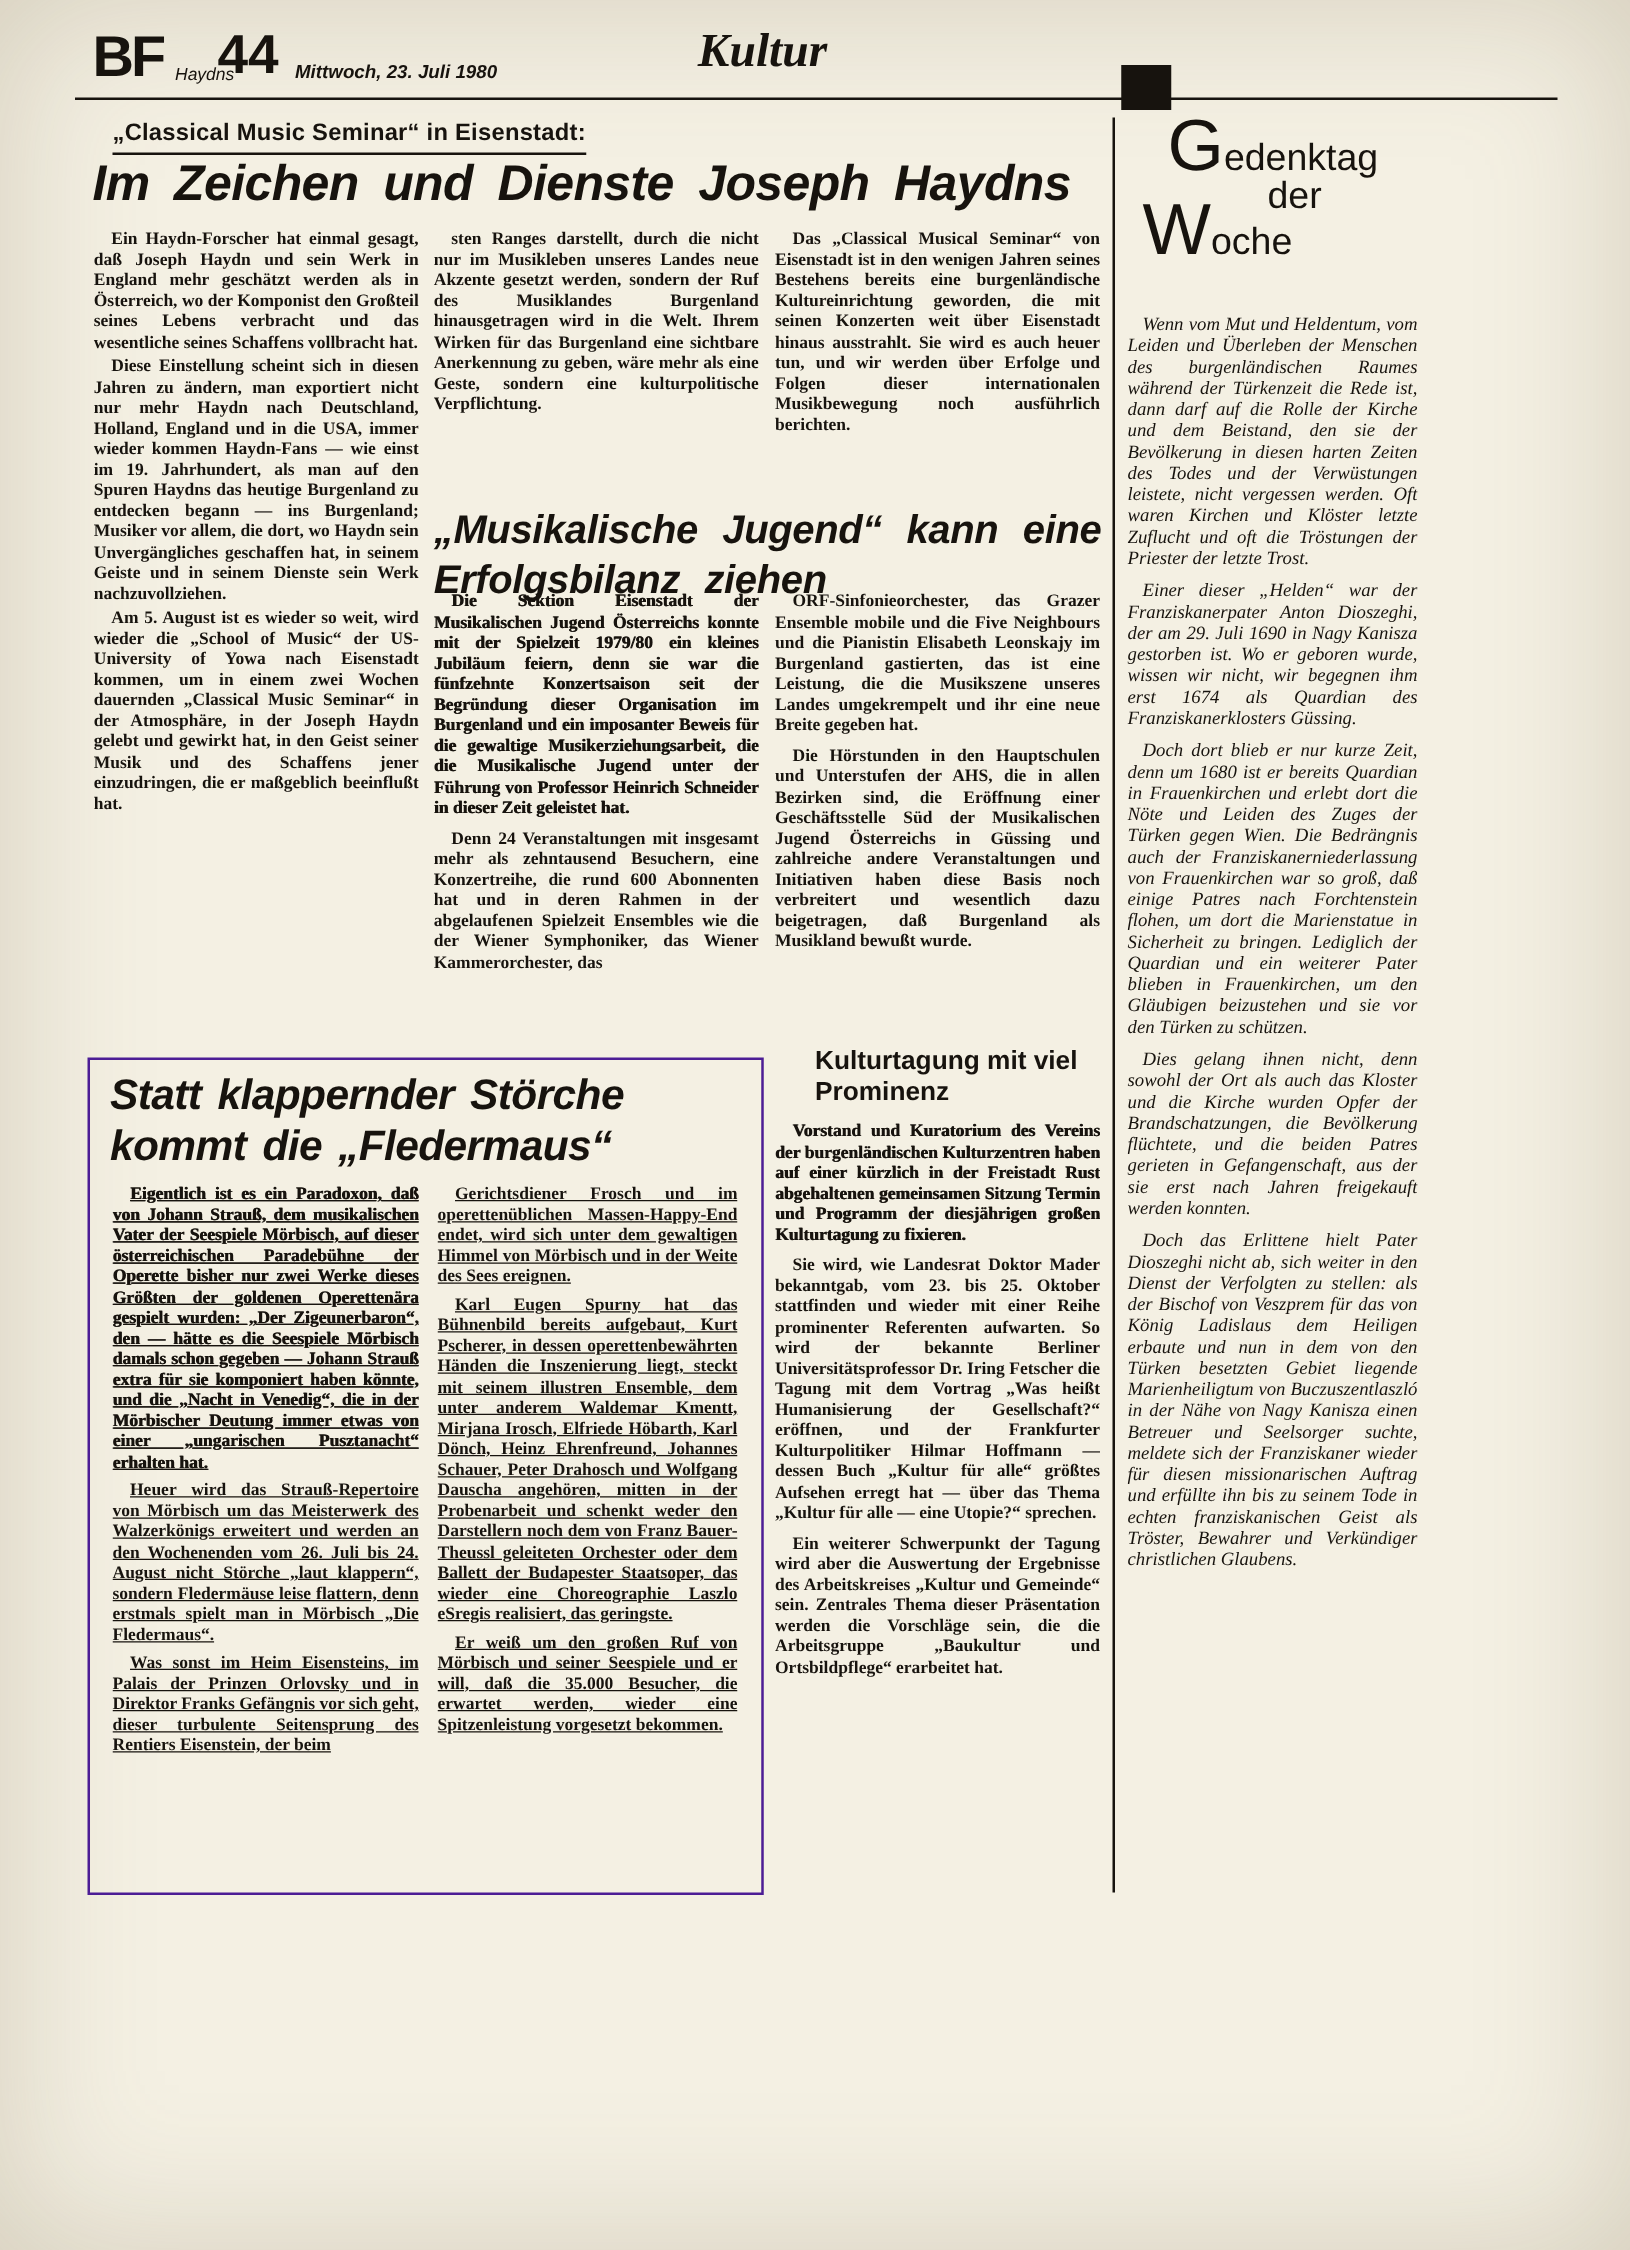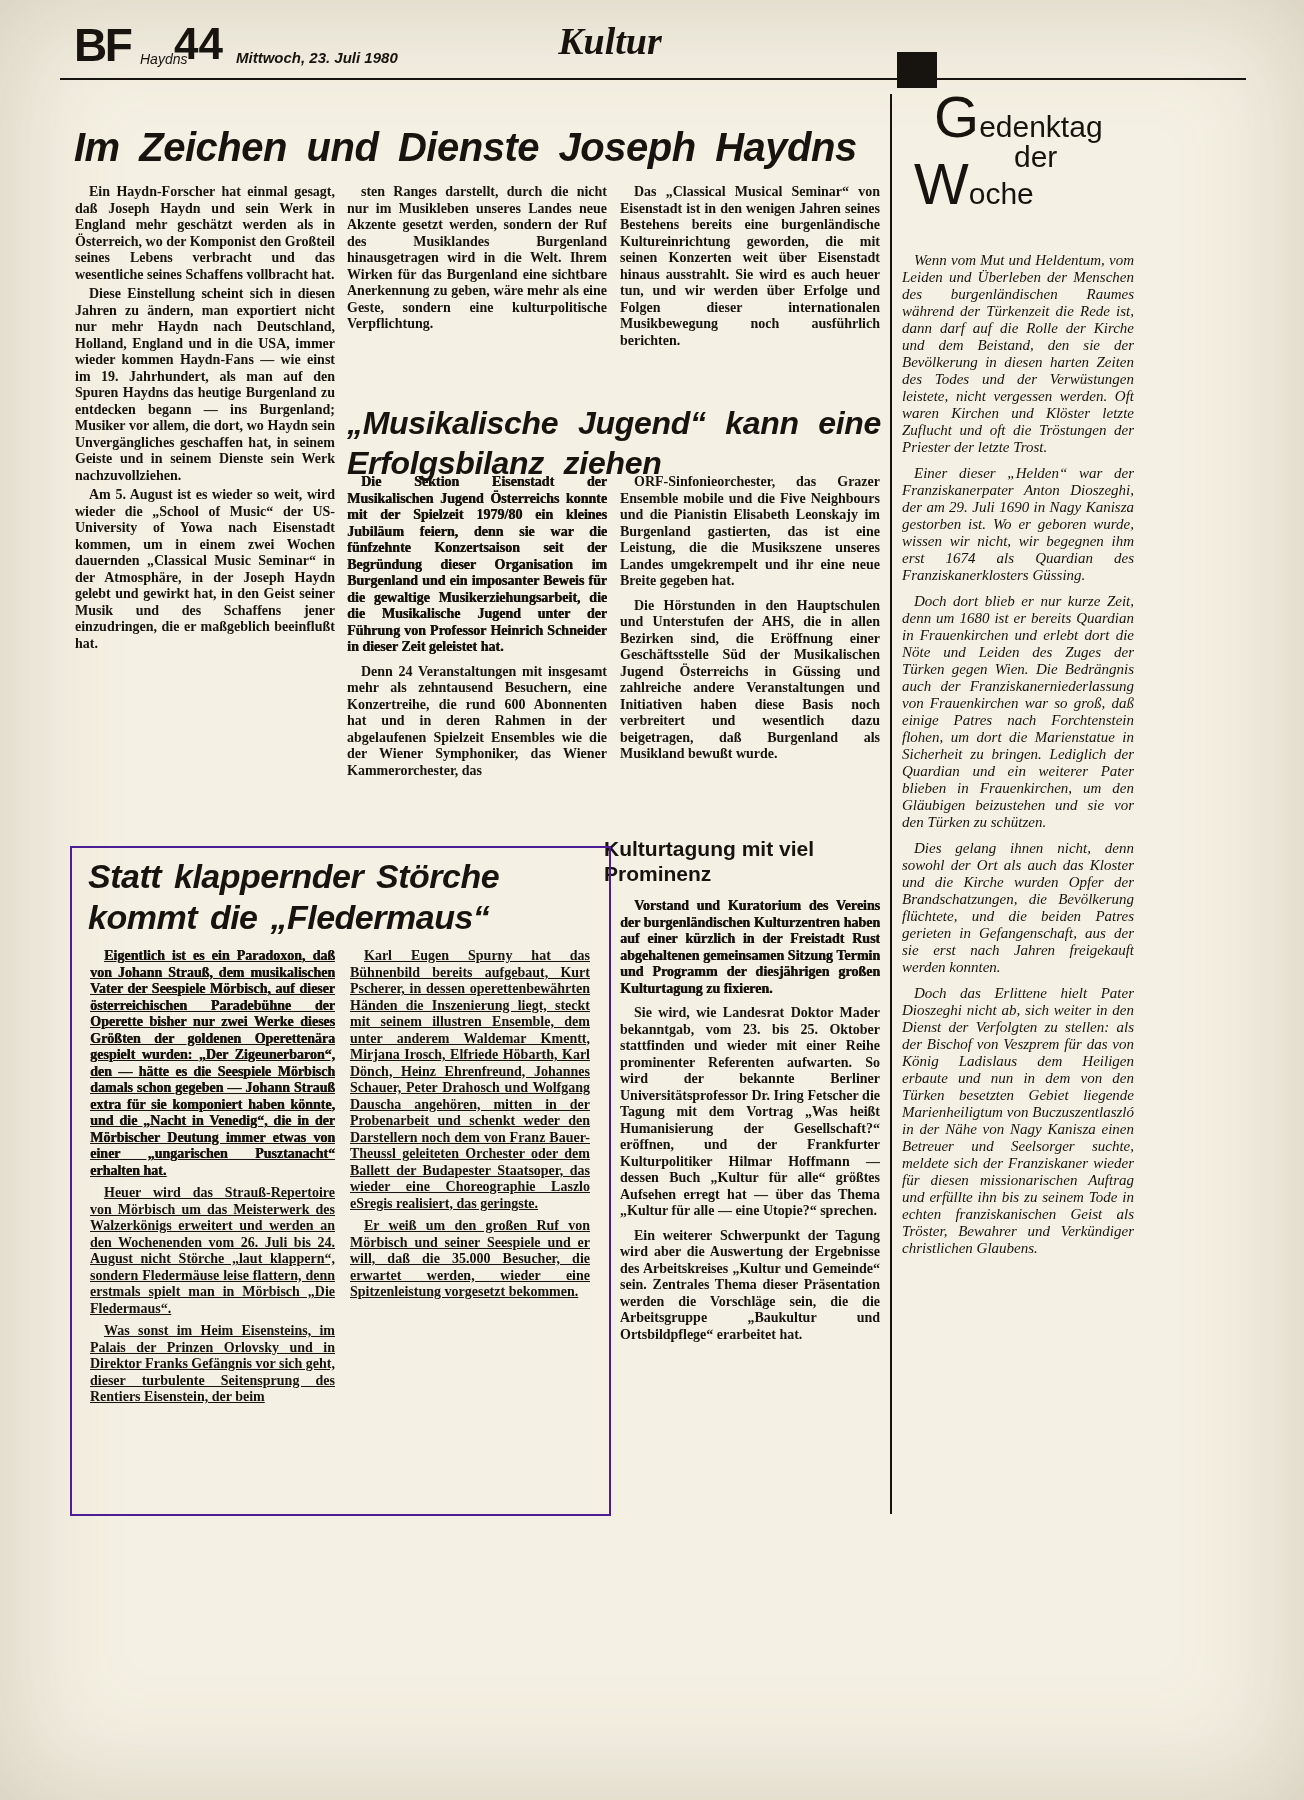--- a/index.html
+++ b/index.html
@@ -22,21 +22,21 @@
   .kicker{left:90px;top:96px;font:700 19px/1.2 "Liberation Sans",sans-serif;border-bottom:2px solid #17130e;padding-bottom:3px;letter-spacing:.2px;}
   .headline-1{left:74px;top:127px;width:830px;font:italic 800 40px/1 "Liberation Sans",sans-serif;word-spacing:9px;letter-spacing:-.5px;white-space:nowrap;}
 
   
   .body-col{width:260px;text-align:justify;overflow:hidden;}
   .body-col p{font:700 14px/16.5px "Liberation Serif",serif;text-indent:14px;margin:0 0 3px;hyphens:auto;}
   .spaced p{margin-bottom:8px;}
   p.lead{text-shadow:.5px 0 0 currentColor;}
 
   .headline-2{left:347px;top:403px;width:540px;font:italic 800 32px/40px "Liberation Sans",sans-serif;word-spacing:11px;letter-spacing:-.3px;}
-  .kultur-head{left:604px;top:836px;width:250px;font:800 21px/25px "Liberation Sans",sans-serif;}
+  .kultur-head{left:652px;top:836px;width:250px;font:800 21px/25px "Liberation Sans",sans-serif;}
 
   
   .fledermaus-box{left:70px;top:846px;width:537px;height:666px;border:2px solid #4c1d95;background:transparent;}
   .fledermaus-head{position:absolute;left:16px;top:8px;width:508px;font:italic 800 34px/41px "Liberation Sans",sans-serif;letter-spacing:-.5px;word-spacing:4px;}
   .fl-col{position:absolute;top:100px;height:552px;}
   .fl-col-a{left:18px;width:245px;}
   .fl-col-b{left:278px;width:240px;}
   .fl-col{text-align:justify;overflow:hidden;}
   .fl-col p{font:700 14px/16.5px "Liberation Serif",serif;text-indent:14px;margin:0 0 6px;hyphens:auto;text-decoration:underline;}
 
@@ -56,20 +56,21 @@
 <div class="page">
 
   <div class="abs masthead-logo">BF</div>
   <div class="abs seite-label">Haydns</div>
   <div class="abs page-number">44</div>
   <div class="abs masthead-date">Mittwoch, 23. Juli 1980</div>
   <div class="abs section-title">Kultur</div>
   <div class="abs header-rule"></div>
   <div class="abs print-block"></div>
 
+  <div class="abs kicker">„Classical Music Seminar“ in Eisenstadt:</div>
   <h1 class="abs headline-1" style="margin:0;">Im Zeichen und Dienste Joseph Haydns</h1>
 
   <div class="abs body-col" style="left:75px;top:184px;height:660px;">
       <p>Ein Haydn-Forscher hat einmal gesagt, daß Joseph Haydn und sein Werk in England mehr geschätzt werden als in Österreich, wo der Komponist den Großteil seines Lebens verbracht und das wesentliche seines Schaffens vollbracht hat.</p>
       <p>Diese Einstellung scheint sich in diesen Jahren zu ändern, man exportiert nicht nur mehr Haydn nach Deutschland, Holland, England und in die USA, immer wieder kommen Haydn-Fans — wie einst im 19. Jahrhundert, als man auf den Spuren Haydns das heutige Burgenland zu entdecken begann — ins Burgenland; Musiker vor allem, die dort, wo Haydn sein Unvergängliches geschaffen hat, in seinem Geiste und in seinem Dienste sein Werk nachzuvollziehen.</p>
       <p>Am 5. August ist es wieder so weit, wird wieder die „School of Music“ der US-University of Yowa nach Eisenstadt kommen, um in einem zwei Wochen dauernden „Classical Music Seminar“ in der Atmosphäre, in der Joseph Haydn gelebt und gewirkt hat, in den Geist seiner Musik und des Schaffens jener einzudringen, die er maßgeblich beeinflußt hat.</p>
     </div>
   <div class="abs body-col" style="left:620px;top:184px;height:198px;">
       <p>Das „Classical Musical Seminar“ von Eisenstadt ist in den wenigen Jahren seines Bestehens bereits eine burgenländische Kultureinrichtung geworden, die mit seinen Konzerten weit über Eisenstadt hinaus ausstrahlt. Sie wird es auch heuer tun, und wir werden über Erfolge und Folgen dieser internationalen Musikbewegung noch ausführlich berichten.</p>
     </div>
@@ -98,20 +99,21 @@
     <h2 class="fledermaus-head" style="margin:0;">
       <span style="display:block;">Statt klappernder Störche</span>
       <span style="display:block;">kommt die „Fledermaus“</span>
     </h2>
     <div class="fl-col fl-col-a">
         <p class="lead">Eigentlich ist es ein Paradoxon, daß von Johann Strauß, dem musikalischen Vater der Seespiele Mörbisch, auf dieser österreichischen Paradebühne der Operette bisher nur zwei Werke dieses Größten der goldenen Operettenära gespielt wurden: „Der Zigeunerbaron“, den — hätte es die Seespiele Mörbisch damals schon gegeben — Johann Strauß extra für sie komponiert haben könnte, und die „Nacht in Venedig“, die in der Mörbischer Deutung immer etwas von einer „ungarischen Pusztanacht“ erhalten hat.</p>
         <p>Heuer wird das Strauß-Repertoire von Mörbisch um das Meisterwerk des Walzerkönigs erweitert und werden an den Wochenenden vom 26. Juli bis 24. August nicht Störche „laut klappern“, sondern Fledermäuse leise flattern, denn erstmals spielt man in Mörbisch „Die Fledermaus“.</p>
         <p>Was sonst im Heim Eisensteins, im Palais der Prinzen Orlovsky und in Direktor Franks Gefängnis vor sich geht, dieser turbulente Seitensprung des Rentiers Eisenstein, der beim</p>
       </div>
     <div class="fl-col fl-col-b">
+        <p>Gerichtsdiener Frosch und im operettenüblichen Massen-Happy-End endet, wird sich unter dem gewaltigen Himmel von Mörbisch und in der Weite des Sees ereignen.</p>
         <p>Karl Eugen Spurny hat das Bühnenbild bereits aufgebaut, Kurt Pscherer, in dessen operettenbewährten Händen die Inszenierung liegt, steckt mit seinem illustren Ensemble, dem unter anderem Waldemar Kmentt, Mirjana Irosch, Elfriede Höbarth, Karl Dönch, Heinz Ehrenfreund, Johannes Schauer, Peter Drahosch und Wolfgang Dauscha angehören, mitten in der Probenarbeit und schenkt weder den Darstellern noch dem von Franz Bauer-Theussl geleiteten Orchester oder dem Ballett der Budapester Staatsoper, das wieder eine Choreographie Laszlo eSregis realisiert, das geringste.</p>
         <p>Er weiß um den großen Ruf von Mörbisch und seiner Seespiele und er will, daß die 35.000 Besucher, die erwartet werden, wieder eine Spitzenleistung vorgesetzt bekommen.</p>
       </div>
   </section>
 
   <div class="abs gedenktag-rule"></div>
   <div class="abs gedenktag-logo">
     <div class="cap logo-line1">Gedenktag</div>
     <div class="logo-line2">der</div>
     <div class="cap logo-line3">Woche</div>

